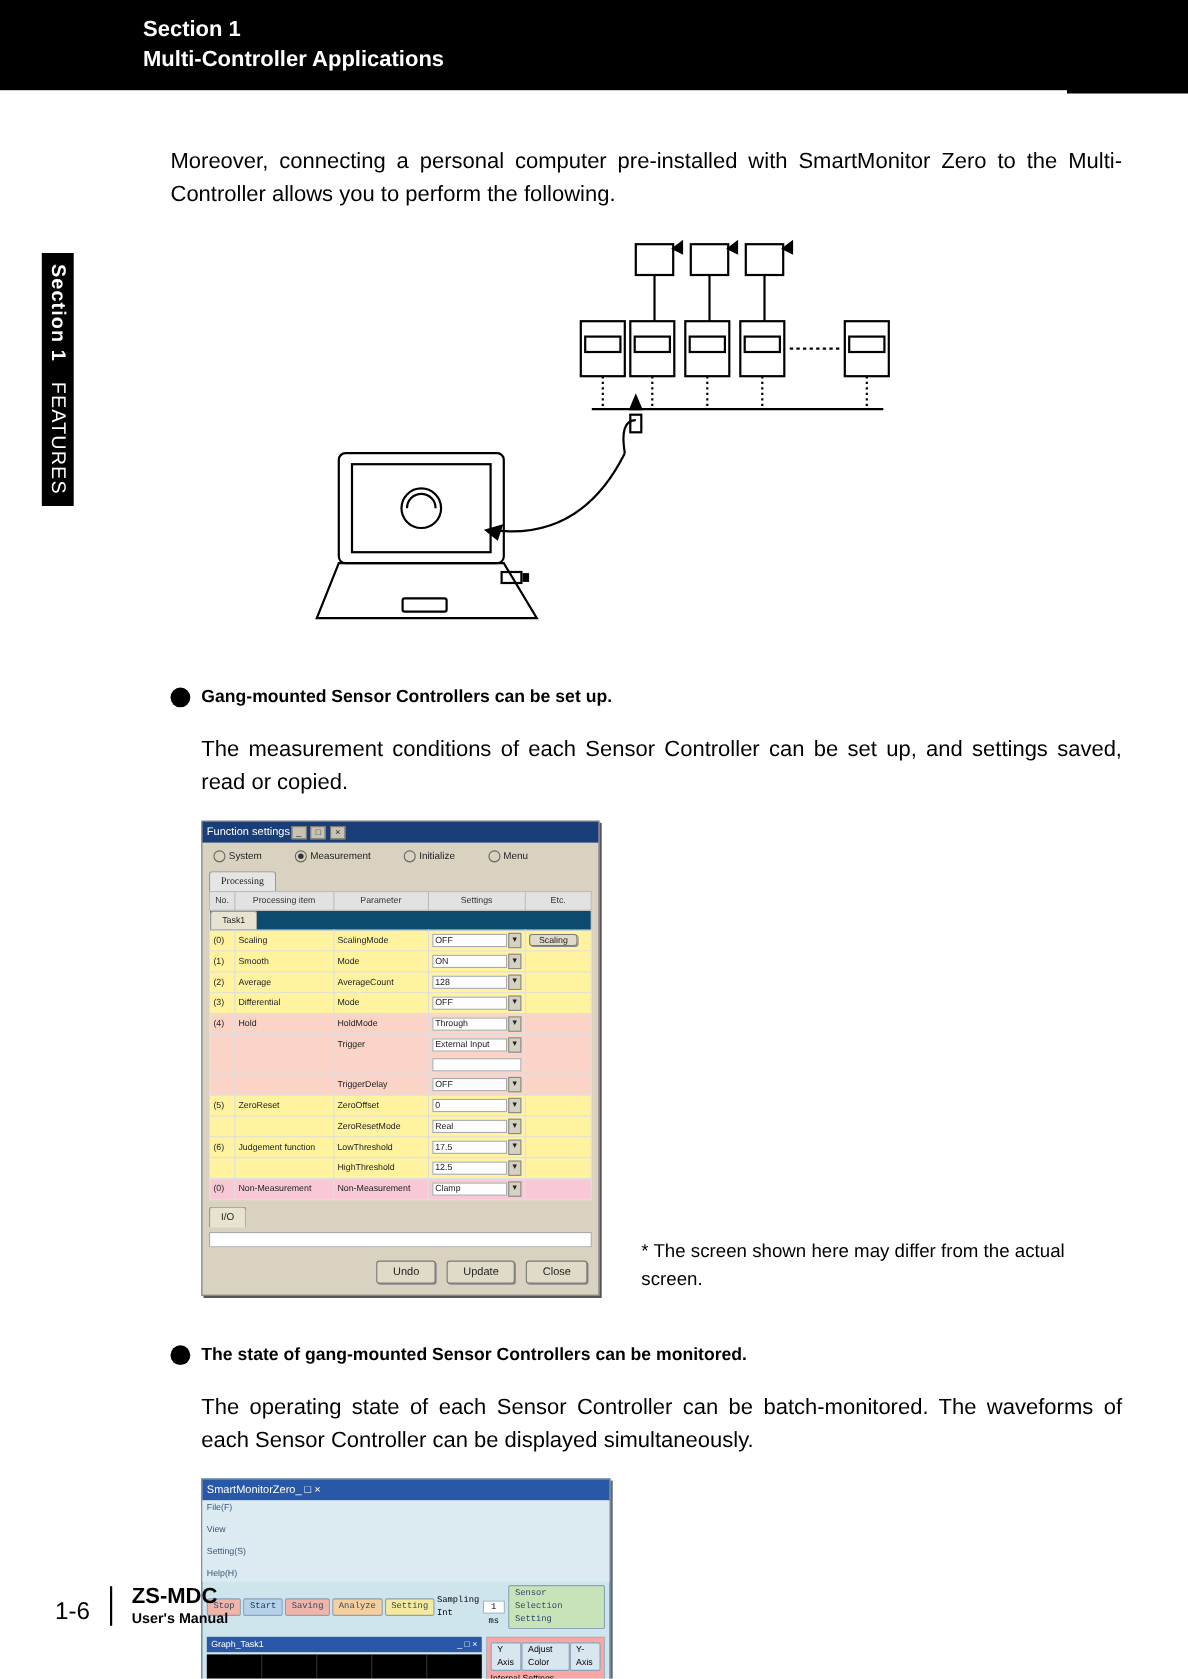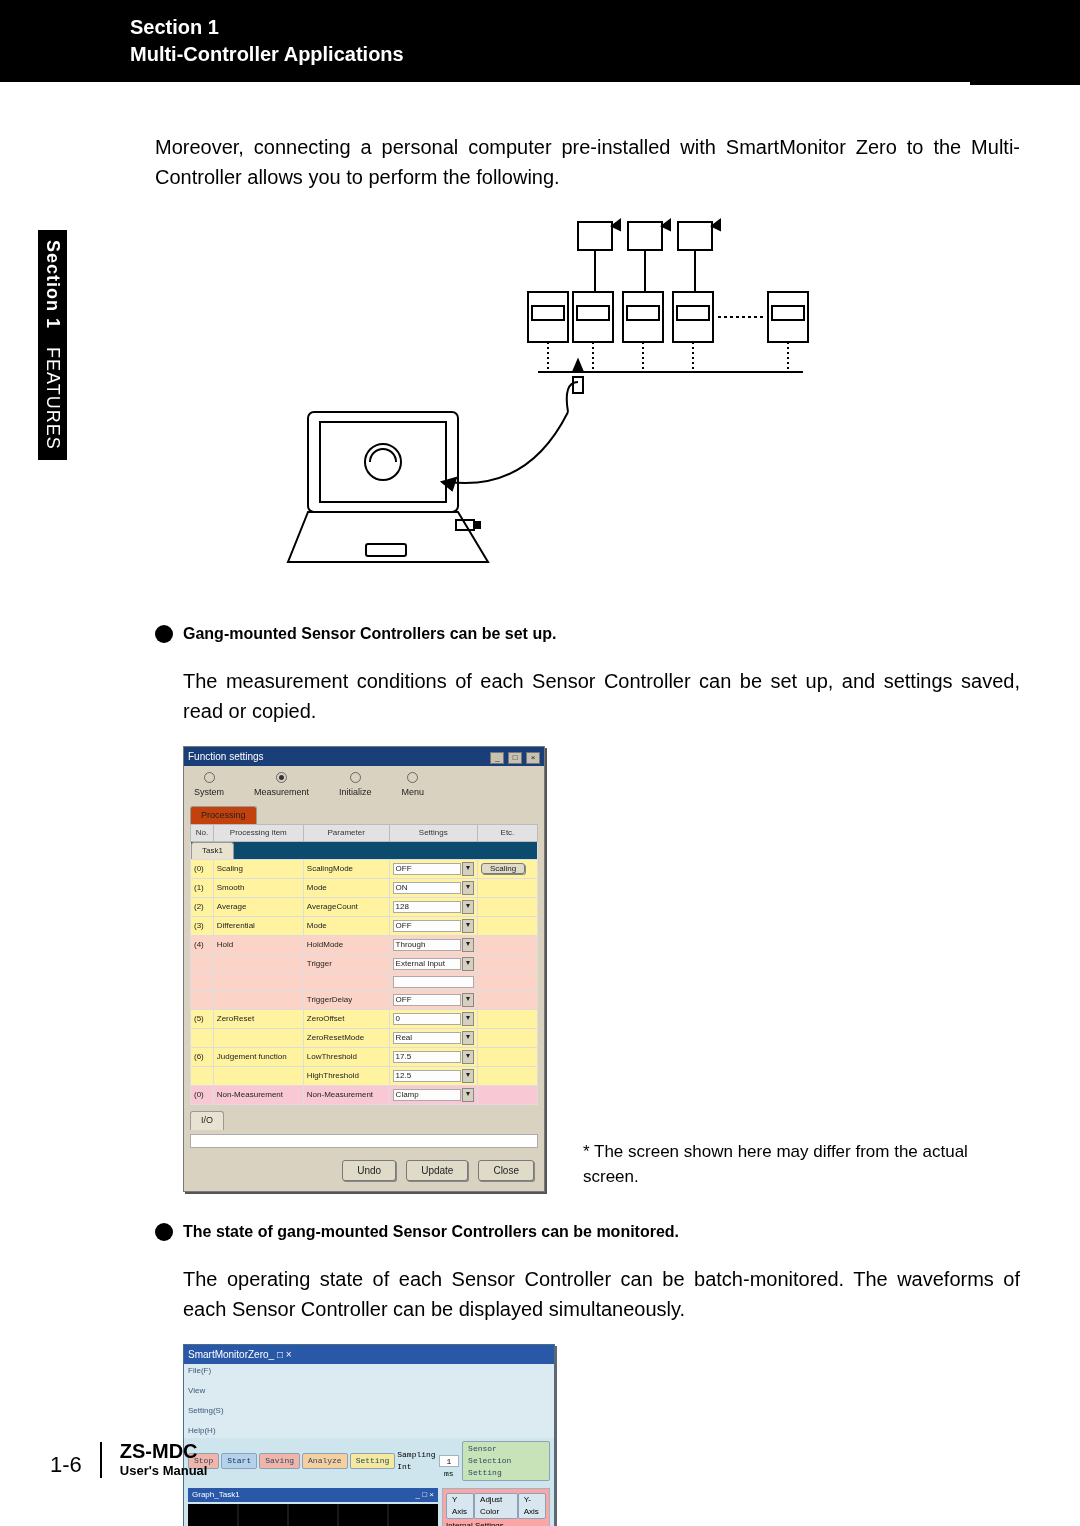--- a/index.html
+++ b/index.html
@@ -58,36 +58,36 @@
   
   .fn-wrap { position: relative; margin: 12px 0 10px 28px; }
   .fn-dialog {
     width: 360px; background: #d9d2c0;
     border: 1px solid #7a7a7a; box-shadow: 2px 2px 0 #555;
     font-size: 9px; color: #222;
   }
   .fn-title {
     background: linear-gradient(#1a3e78,#1a3e78);
     color: #fff; font-size: 10px; padding: 2px 4px;
-    display: flex; justify-content: space-between; align-items: center;
+    display: flex; align-items: center;
   }
   .fn-title-btns span {
     display: inline-block; width: 12px; height: 10px; background: #c8c2b0;
     border: 1px solid #777; margin-left: 1px; font-size: 8px; text-align: center; line-height: 10px; color:#222;
   }
   .fn-topbar { display: flex; gap: 30px; padding: 6px 10px; }
-  .fn-topbar label { display: flex; align-items: center; gap: 3px; flex-direction: column; }
+  .fn-topbar label { display: flex; align-items: center; gap: 3px; }
   .rad { width:9px; height:9px; border:1px solid #666; border-radius:50%; display:inline-block; }
   .rad.sel::after { content:""; display:block; width:5px; height:5px; background:#333; border-radius:50%; margin:2px; }
   .fn-tabs { display:flex; gap:2px; padding:0 6px; }
   .fn-tab {
     background:#e8e2d0; border:1px solid #999; border-bottom:none;
     padding:2px 10px; border-radius:3px 3px 0 0; font-size:9px;
   }
-  .fn-tab.active { background:#c2410c; }
+  .fn-tab.active { background:#e5e5e5;font-family:Liberation Serif, serif; }
   .fn-grid-wrap { padding: 0 6px 4px 6px; }
   table.fn-grid { width:100%; border-collapse:collapse; background:#fff; font-size:8px; }
   table.fn-grid th {
     background:#e2e2e2; border:1px solid #bbb; padding:2px 3px; font-weight:normal; color:#333;
   }
   table.fn-grid td { border:1px solid #ddd; padding:2px 3px; background:#fff; }
   tr.hl td { background:#fff3a0 !important; }
   tr.band td { background:#fbd4c7 !important; }
   tr.pink td { background:#f8c9d4 !important; }
   .sunk { display:flex; align-items:center; }
@@ -450,21 +450,21 @@
         </div>
       <div class="fn-btnrow">
         <div class="fn-btn">Undo</div>
         <div class="fn-btn">Update</div>
         <div class="fn-btn">Close</div>
       </div>
     </div>
     <div class="caption">* The screen shown here may differ from the actual screen.</div>
   </div>
 
-  <div class="bullet-row" style="margin-top:28px">
+  <div class="bullet-row" style="margin-top:42px">
     <span class="bullet-dot"></span>
     <span>The state of gang-mounted Sensor Controllers can be monitored.</span>
   </div>
   <p class="subpara">The operating state of each Sensor Controller can be batch-monitored. The waveforms of each Sensor Controller can be displayed simultaneously.</p>
 
   <div class="wave-wrap">
     <div class="wave-app">
       <div class="wave-titlebar">
         <span>SmartMonitorZero</span>
         <span>_ □ ×</span>

